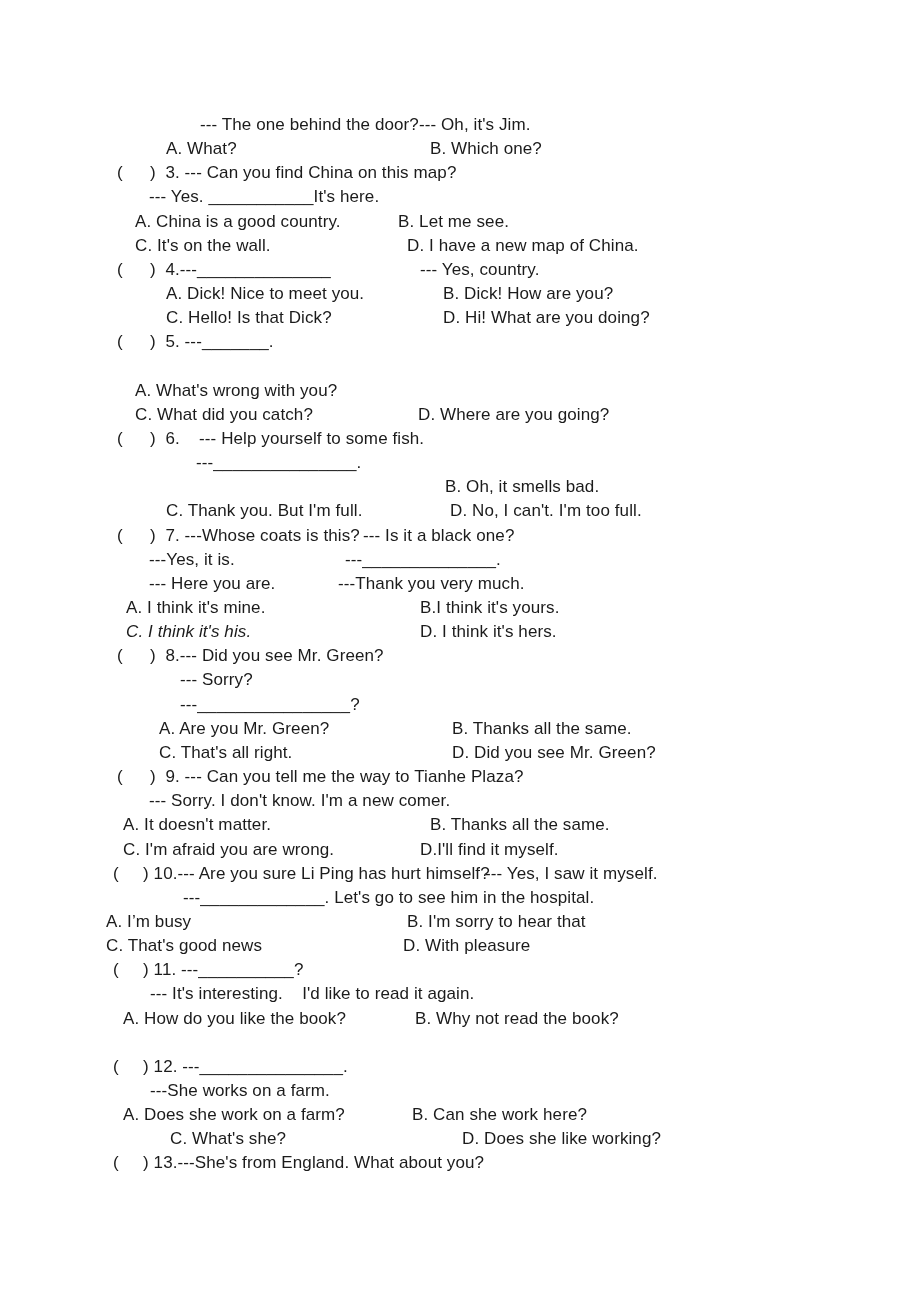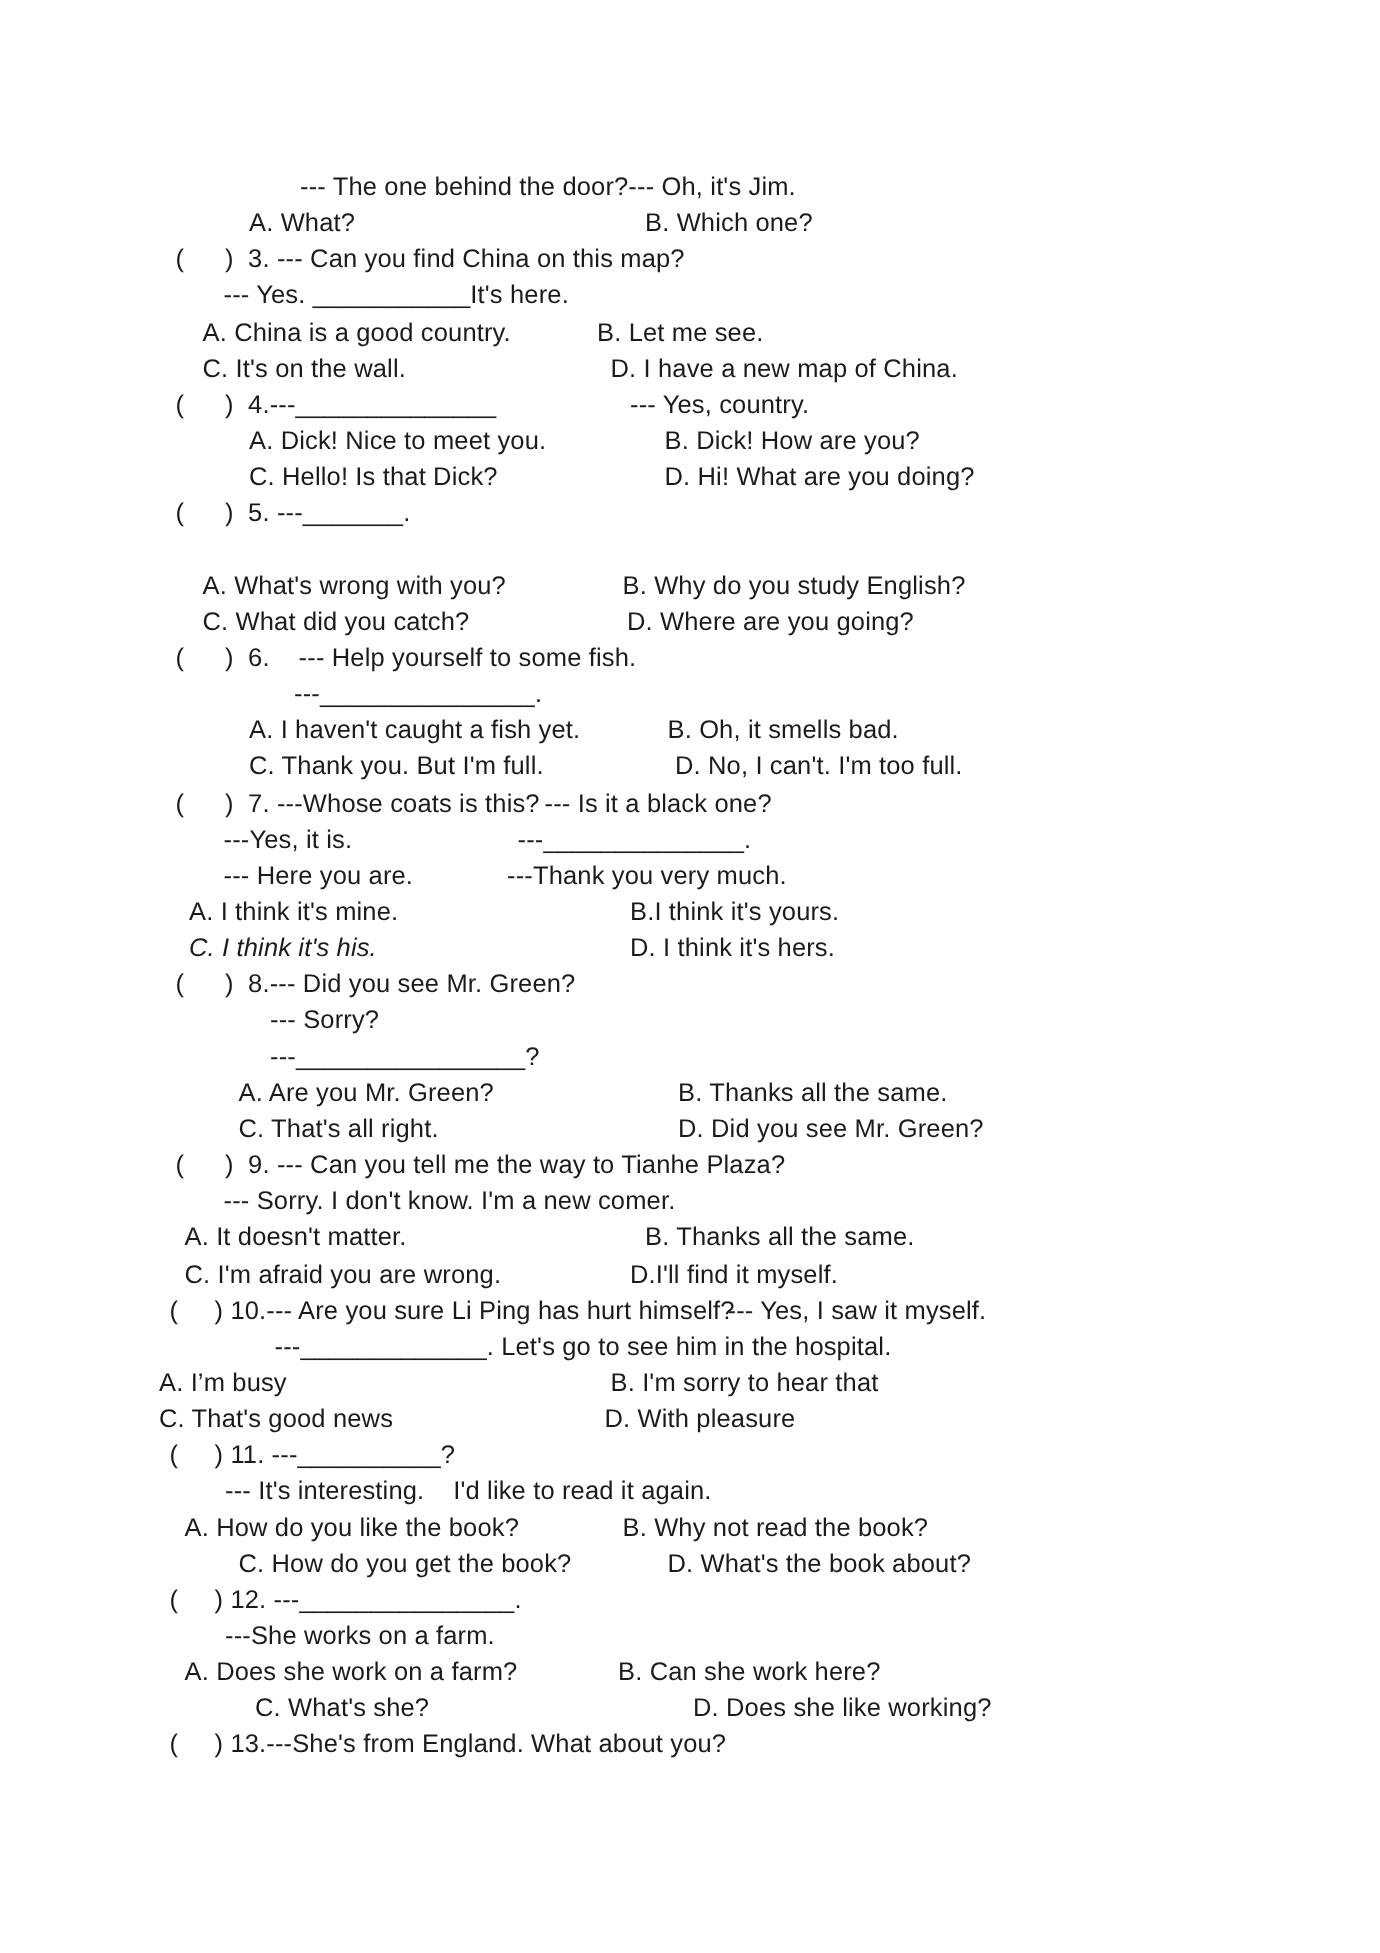--- a/index.html
+++ b/index.html
@@ -65,35 +65,33 @@
     <div class="line" style="top: 306.2px;">
       <span class="seg" style="left: 166px;">C. Hello! Is that Dick?</span>
       <span class="seg" style="left: 443px;">D. Hi! What are you doing?</span>
     </div>
     <div class="line" style="top: 330.35px;">
       <span class="seg" style="left: 117px;">(</span>
       <span class="seg" style="left: 150px;">)  5. ---_______.</span>
     </div>
     <div class="line" style="top: 378.65px;">
       <span class="seg" style="left: 135px;">A. What's wrong with you?</span>
-      <span class="seg" style="left: 415px;">B. Why do you study English?</span>
     </div>
     <div class="line" style="top: 402.8px;">
       <span class="seg" style="left: 135px;">C. What did you catch?</span>
       <span class="seg" style="left: 418px;">D. Where are you going?</span>
     </div>
     <div class="line" style="top: 426.95px;">
       <span class="seg" style="left: 117px;">(</span>
       <span class="seg" style="left: 150px;">)  6.    --- Help yourself to some fish.</span>
     </div>
     <div class="line" style="top: 451.1px;">
       <span class="seg" style="left: 196px;">---_______________.</span>
     </div>
     <div class="line" style="top: 475.25px;">
-      <span class="seg" style="left: 166px;">A. I haven't caught a fish yet.</span>
       <span class="seg" style="left: 445px;">B. Oh, it smells bad.</span>
     </div>
     <div class="line" style="top: 499.4px;">
       <span class="seg" style="left: 166px;">C. Thank you. But I'm full.</span>
       <span class="seg" style="left: 450px;">D. No, I can't. I'm too full.</span>
     </div>
     <div class="line" style="top: 523.55px;">
       <span class="seg" style="left: 117px;">(</span>
       <span class="seg" style="left: 150px;">)  7. ---Whose coats is this?</span>
       <span class="seg" style="left: 363px;">--- Is it a black one?</span>
@@ -167,24 +165,20 @@
       <span class="seg" style="left: 113px;">(</span>
       <span class="seg" style="left: 143px;">) 11. ---__________?</span>
     </div>
     <div class="line" style="top: 982.4px;">
       <span class="seg" style="left: 150px;">--- It's interesting.    I'd like to read it again.</span>
     </div>
     <div class="line" style="top: 1006.55px;">
       <span class="seg" style="left: 123px;">A. How do you like the book?</span>
       <span class="seg" style="left: 415px;">B. Why not read the book?</span>
     </div>
-    <div class="line" style="top: 1030.7px;">
-      <span class="seg" style="left: 159px;">C. How do you get the book?</span>
-      <span class="seg" style="left: 445px;">D. What's the book about?</span>
-    </div>
     <div class="line" style="top: 1054.85px;">
       <span class="seg" style="left: 113px;">(</span>
       <span class="seg" style="left: 143px;">) 12. ---_______________.</span>
     </div>
     <div class="line" style="top: 1079px;">
       <span class="seg" style="left: 150px;">---She works on a farm.</span>
     </div>
     <div class="line" style="top: 1103.15px;">
       <span class="seg" style="left: 123px;">A. Does she work on a farm?</span>
       <span class="seg" style="left: 412px;">B. Can she work here?</span>

